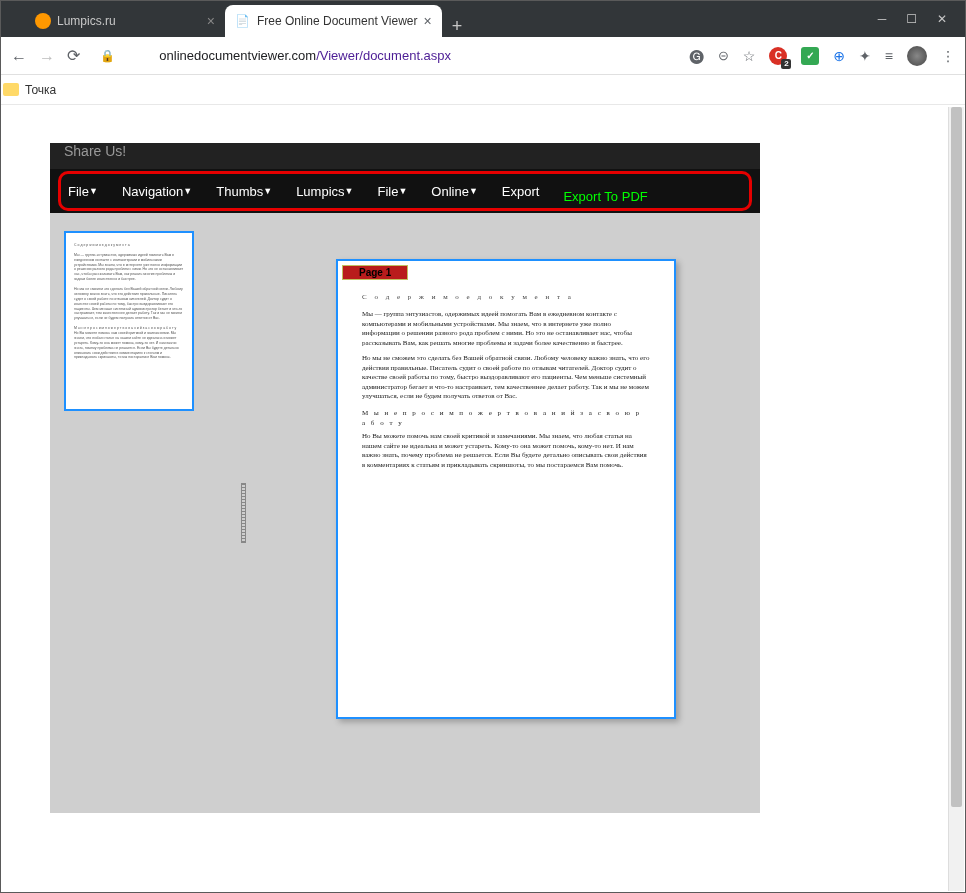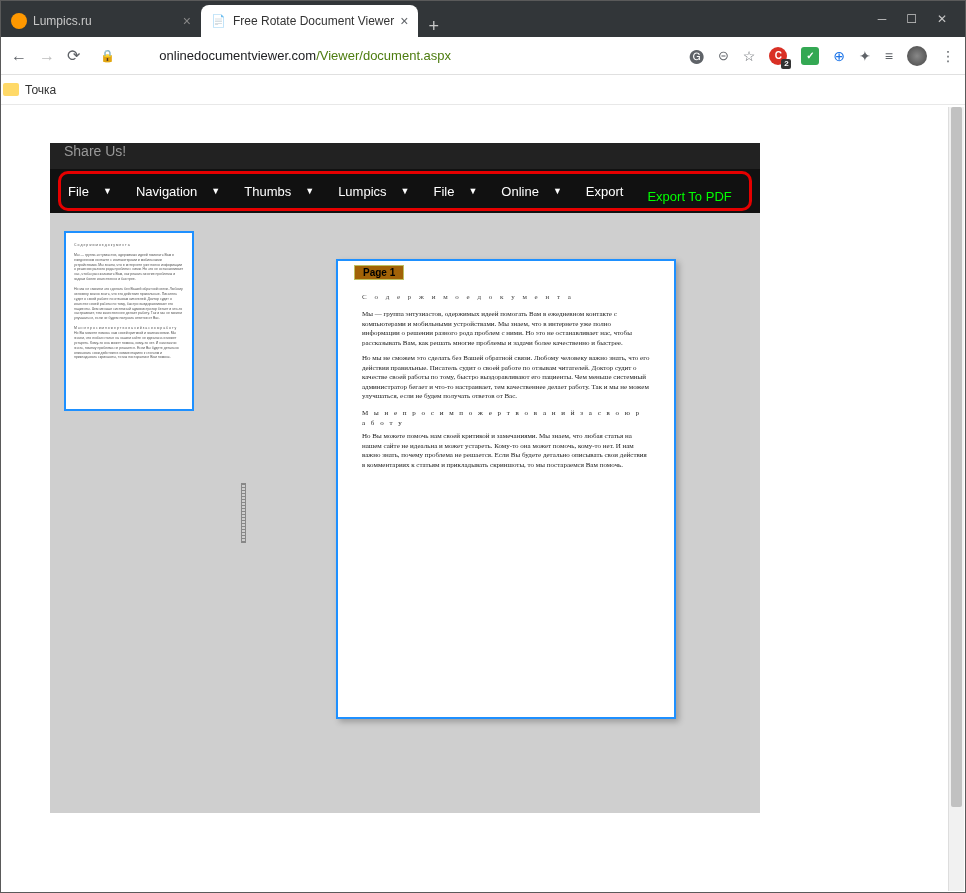--- a/index.html
+++ b/index.html
@@ -1,71 +1,71 @@
 <!DOCTYPE html>
 <html><head>
 <meta charset="utf-8">
 <style>
 * { margin: 0; padding: 0; box-sizing: border-box; }
 body { font-family: Arial, sans-serif; background: #fff; overflow: hidden; }
 
 
 .browser { width: 966px; height: 893px; background: #fff; border: 1px solid #5a5a5a; position: relative; }
 .titlebar { height: 36px; background: #323639; display: flex; align-items: center; }
-.tabs-row { display: flex; align-items: flex-end; height: 36px; flex: 1; padding-left: 0; }
+.tabs-row { display: flex; align-items: flex-end; height: 36px; flex: 1; padding-left: 24px; }
 .tab { height: 32px; display: flex; align-items: center; padding: 0 10px; border-radius: 8px 8px 0 0; font-size: 12px; color: #c7c7c7; gap: 6px; min-width: 200px; max-width: 230px; position: relative; }
 .tab.active { background: #fff; color: #333; }
 .tab .favicon { width: 16px; height: 16px; display: flex; align-items: center; justify-content: center; border-radius: 50%; }
 .tab .close-x { margin-left: auto; font-size: 14px; color: #888; }
 .tab.active .close-x { color: #5f6368; }
 .new-tab { color: #c7c7c7; font-size: 18px; padding: 0 10px; cursor: pointer; }
 .win-controls { display: flex; gap: 20px; padding: 0 18px; color: #c7c7c7; font-size: 12px; }
 .win-btn { cursor: pointer; }
 
 .addr-bar { height: 38px; background: #fff; display: flex; align-items: center; padding: 0 10px; gap: 12px; border-bottom: 1px solid #e0e0e0; }
 .nav-icon { color: #5f6368; font-size: 16px; cursor: pointer; }
 .nav-icon.disabled { color: #bdbdbd; }
 .url-box { flex: 1; display: flex; align-items: center; gap: 8px; font-size: 13px; color: #5f6368; padding: 0 8px; }
 .url-text { color: #202124; }
 .url-text .domain { color: #202124; margin-left: 36px; }
-.url-text .path { color: #4d7c0f; }
+.url-text .path { color: #4c1d95; }
 .toolbar-icons { display: flex; align-items: center; gap: 14px; color: #5f6368; font-size: 14px; }
 .ext-icon { width: 18px; height: 18px; display: flex; align-items: center; justify-content: center; border-radius: 3px; font-size: 10px; font-weight: bold; }
 .ext-red { background: #d93025; color: #fff; position: relative; border-radius: 50%; }
 .ext-red::after { content: '2'; position: absolute; bottom: -4px; right: -4px; background: #333; color: #fff; font-size: 8px; width: 10px; height: 10px; border-radius: 2px; display: flex; align-items: center; justify-content: center; }
 .ext-green { background: #34a853; color: #fff; }
 .avatar { width: 20px; height: 20px; border-radius: 50%; background: radial-gradient(circle, #888, #444); }
 
 .bookmark-bar { height: 30px; background: #fff; display: flex; align-items: center; padding: 0 2px; gap: 6px; font-size: 12px; color: #333; border-bottom: 1px solid #e8e8e8; }
 .bm-folder { width: 16px; height: 13px; background: #ffd968; border-radius: 2px; }
 
 
 .content { position: absolute; top: 106px; left: 1px; right: 1px; bottom: 1px; background: #fff; display: flex; }
 .page-scroll { flex: 1; overflow: auto; position: relative; }
 .app { margin: 36px 0 0 48px; width: 710px; background: #222; }
 
 .share-us { background: #222; color: #999; padding: 0 14px 10px; font-size: 14px; }
 
 .menu-wrap { position: relative; }
 .menu-highlight { position: absolute; left: 8px; right: 8px; top: 2px; bottom: 2px; border: 3px solid #e60000; border-radius: 10px; pointer-events: none; }
 .menubar { background: #111; display: flex; align-items: center; height: 44px; padding: 0 18px; gap: 24px; position: relative; }
-.menu-item { color: #fff; font-size: 13px; display: flex; align-items: center; gap: 14px; cursor: pointer; }
+.menu-item { color: #fff; font-size: 13px; display: flex; align-items: center; gap: 0; cursor: pointer; }
 .caret { font-size: 9px; }
 .export { color: #0f0; margin-top: 11px; }
 
 .viewer-body { background: #cfcfcf; display: flex; height: 600px; position: relative; }
 .thumbs-pane { width: 190px; background: #cfcfcf; padding: 18px 14px; }
 .thumb { width: 130px; height: 180px; background: #fff; border: 2px solid #1e90ff; padding: 10px 8px; font-size: 3px; line-height: 1.4; color: #333; overflow: hidden; }
 .thumb-text { font-size: 3.5px; color: #555; }
 
 .splitter-bar { width: 6px; background: #cfcfcf; display: flex; align-items: center; justify-content: center; }
 .splitter-handle { width: 5px; height: 60px; background: repeating-linear-gradient(0deg, #888 0 1px, transparent 1px 3px); border: 1px solid #888; }
 
 .doc-pane { flex: 1; background: #cfcfcf; padding: 46px 0 0 90px; position: relative; overflow: hidden; }
-.page-label { position: absolute; top: 52px; left: 108px; background: #a16207; border: 1px solid #c0c060; padding: 1px 8px; font-size: 10px; font-weight: bold; z-index: 2; }
+.page-label { position: absolute; top: 52px; left: 96px; background: #b91c1c; border: 1px solid #c0c060; padding: 1px 16px; font-size: 10px; font-weight: bold; z-index: 2; }
 .doc-page { width: 340px; height: 460px; background: #fff; border: 2px solid #1e90ff; box-shadow: 3px 3px 6px rgba(0,0,0,0.25); padding: 32px 24px; font-size: 7px; font-family: 'Times New Roman', serif; color: #222; line-height: 1.35; }
 .doc-page h4 { font-size: 7px; letter-spacing: 3px; font-weight: normal; margin-bottom: 8px; color: #444; }
 .doc-page p { margin-bottom: 6px; }
 .doc-page .spaced { letter-spacing: 2px; margin: 8px 0 4px; }
 
 .vscroll { width: 16px; background: #f1f1f1; border-left: 1px solid #ddd; position: relative; }
 .vthumb { position: absolute; top: 0; left: 2px; right: 2px; height: 700px; background: #c1c1c1; border-radius: 2px; }
 .varrow-up { position: absolute; top: 2px; left: 0; right: 0; text-align: center; font-size: 9px; color: #666; }
 
 </style>
@@ -76,21 +76,21 @@
 
   <div class="titlebar">
     <div class="tabs-row">
       <div class="tab">
         <span class="favicon" style="background:#ff9800"></span>
         <span>Lumpics.ru</span>
         <span class="close-x">×</span>
       </div>
       <div class="tab active">
         <span class="favicon">📄</span>
-        <span>Free Rotate Document Viewer</span>
+        <span>Free Online Document Viewer</span>
         <span class="close-x">×</span>
       </div>
       <span class="new-tab">+</span>
     </div>
     <div class="win-controls">
       <span class="win-btn">─</span>
       <span class="win-btn">☐</span>
       <span class="win-btn">✕</span>
     </div>
   </div>

